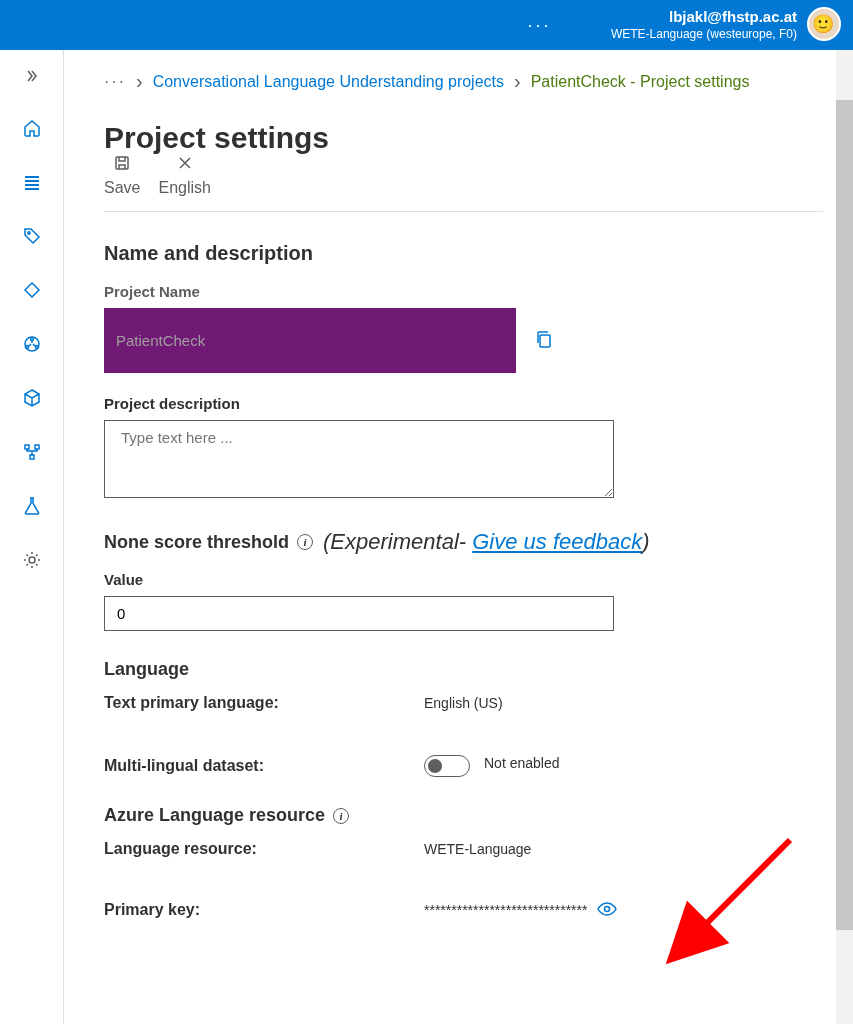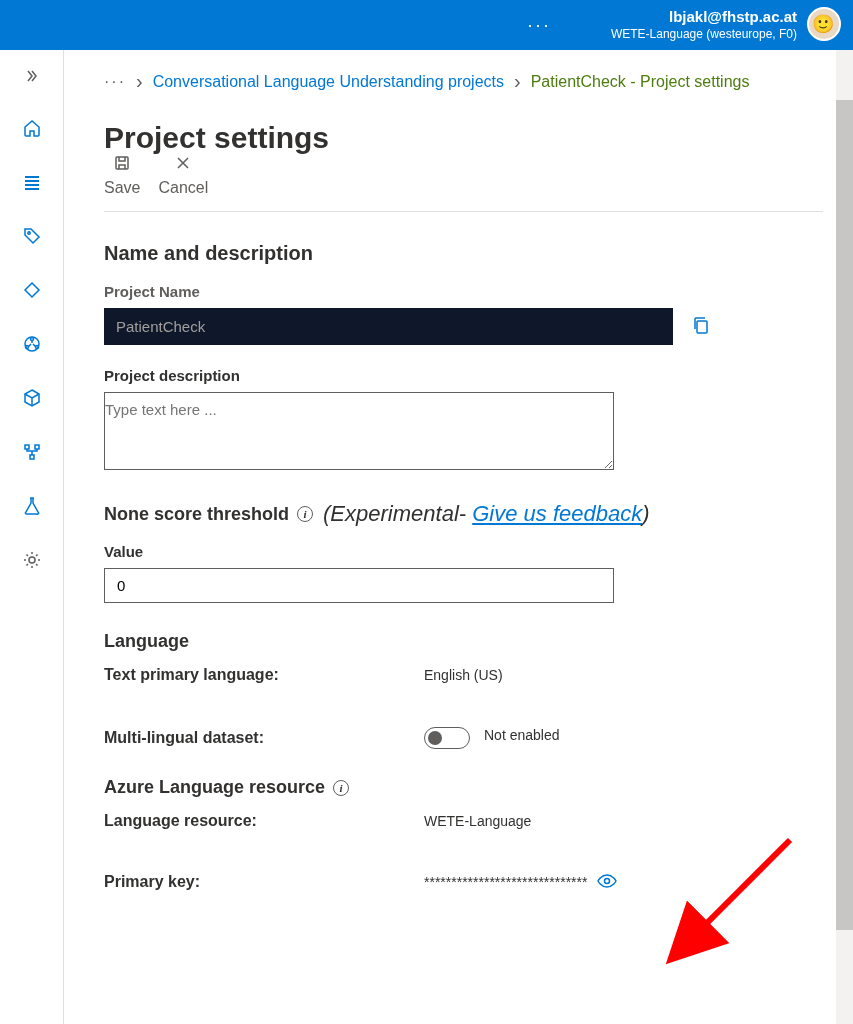--- a/index.html
+++ b/index.html
@@ -50,30 +50,30 @@
     h1 { font-size: 30px; font-weight: 600; }
     .toolbar { display: flex; gap: 18px; padding-bottom: 14px; border-bottom: 1px solid #e1dfdd; margin-bottom: 30px; color: #a19f9d; }
     .tool-btn { display: flex; align-items: center; gap: 8px; font-size: 16px; color: #605e5c; flex-direction: column; }
     .tool-btn svg { width: 16px; height: 16px; }
     h2 { font-size: 20px; font-weight: 600; margin-bottom: 18px; }
     h3 { font-size: 18px; font-weight: 600; margin-bottom: 14px; display:flex; align-items:center; gap:8px;}
     .field-label { font-size: 15px; font-weight: 600; color: #605e5c; margin-bottom: 8px; display:block; }
     .field-label.dark { color: #323130; }
     .readonly-row { display:flex; align-items:center; gap:18px; margin-bottom: 22px; }
     .readonly-input {
-      background: #0f172a;
-      padding: 10px 12px;
-      width: 569px;
+      background: #701a75;
+      padding: 24px 12px;
+      width: 412px;
       color: #a19f9d;
       font-size: 15px;
     }
     .copy-icon { color: #0078d4; cursor:pointer; }
     .textarea {
       width: 510px; height: 78px; border: 1px solid #605e5c;
-      padding: 8px 0; font-size: 15px; resize: both;
+      padding: 8px 16px; font-size: 15px; resize: both;
       font-family: inherit; color: #605e5c;
     }
     .section { margin-bottom: 28px; }
     .experimental { font-size: 22px; color: #323130; font-style: italic; }
     .experimental a { color: #0078d4; text-decoration: underline; }
     .info-icon { width:16px;height:16px;border:1px solid #605e5c;border-radius:50%;display:inline-flex;align-items:center;justify-content:center;font-size:11px;font-style:italic;font-family:serif;}
     .text-input {
       width: 510px; border: 1px solid #605e5c; padding: 8px 12px; font-size: 15px;
     }
     .lang-grid { display: grid; grid-template-columns: 320px auto; row-gap: 43px; align-items:center; }
@@ -186,21 +186,21 @@
         <svg viewBox="0 0 16 16" fill="none" stroke="currentColor" stroke-width="1.5">
             <rect x="2" y="2" width="12" height="12" rx="1"></rect>
             <path d="M5 2v4h6V2M5 14v-4h6v4"></path>
           </svg>
         <span>Save</span>
       </div>
       <div class="tool-btn">
         <svg viewBox="0 0 16 16" stroke="currentColor" stroke-width="1.5">
             <path d="M3 3l10 10M13 3L3 13"></path>
           </svg>
-        <span>Cancel</span>
+        <span>English</span>
       </div>
     </div>
 
     <div class="section">
       <h2>Name and description</h2>
       <span class="field-label">Project Name</span>
       <div class="readonly-row">
         <div class="readonly-input">PatientCheck</div>
         <span class="copy-icon">
           <svg width="20" height="20" viewBox="0 0 20 20" fill="none" stroke="currentColor" stroke-width="1.5">

